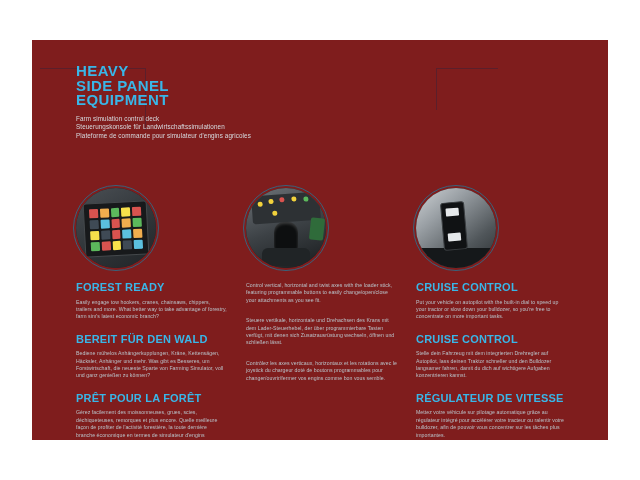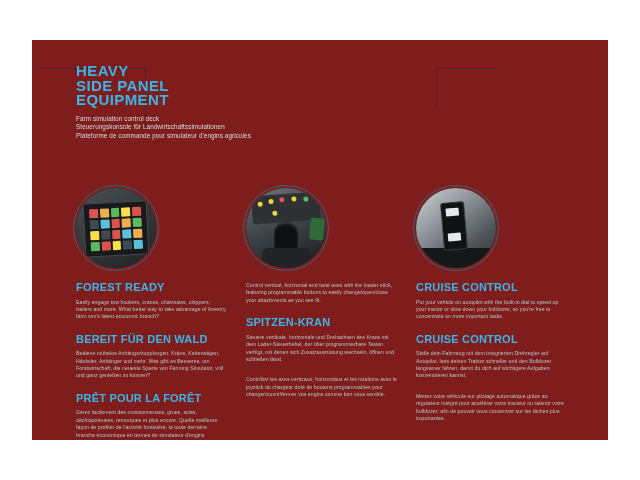--- a/index.html
+++ b/index.html
@@ -297,39 +297,39 @@
               <span class="p2-led" style="left:40px; top:3px; background:#f2d23c;"></span>
               <span class="p2-led" style="left:52px; top:4px; background:#5cb85c;"></span>
               <span class="p2-led" style="left:20px; top:16px; background:#f2d23c;"></span>
             </div>
             <div class="p2-green"></div>
             <div class="p2-stick"></div>
             <div class="p2-base"></div>
           </div>
         </div>
         <p class="body">Control vertical, horizontal and twist axes with the loader stick, featuring programmable buttons to easily change/open/close your attachments as you see fit.</p>
-        <h3 class="blk">SPITZEN-KRAN</h3>
         <p class="body">Steuere vertikale, horizontale und Drehachsen des Krans mit dem Lader-Steuerhebel, der über programmierbare Tasten verfügt, mit denen sich Zusatzausrüstung wechseln, öffnen und schließen lässt.</p>
         <p class="body last">Contrôlez les axes verticaux, horizontaux et les rotations avec le joystick du chargeur doté de boutons programmables pour changer/ouvrir/fermer vos engins comme bon vous semble.</p>
       </div>
 
       <div class="col">
         <div class="photo-wrap">
           <div class="photo-ring"></div>
           <div class="photo">
             <div class="p3-bg"></div>
             <div class="p3-dark"></div>
             <div class="p3-switch">
               <i style="top:5px;"></i>
               <i style="top:30px;"></i>
             </div>
           </div>
         </div>
         <h3 class="blk">CRUISE CONTROL</h3>
         <p class="body">Put your vehicle on autopilot with the built-in dial to speed up your tractor or slow down your bulldozer, so you're free to concentrate on more important tasks.</p>
         <h3 class="blk">CRUISE CONTROL</h3>
         <p class="body">Stelle dein Fahrzeug mit dem integrierten Drehregler auf Autopilot, lass deinen Traktor schneller und den Bulldozer langsamer fahren, damit du dich auf wichtigere Aufgaben konzentrieren kannst.</p>
+        <h3 class="blk">RÉGULATEUR DE VITESSE</h3>
         <p class="body last">Mettez votre véhicule sur pilotage automatique grâce au régulateur intégré pour accélérer votre tracteur ou ralentir votre bulldozer, afin de pouvoir vous concentrer sur les tâches plus importantes.</p>
       </div>
 
     </div>
   </div>
 </div>
 
 </body></html>

